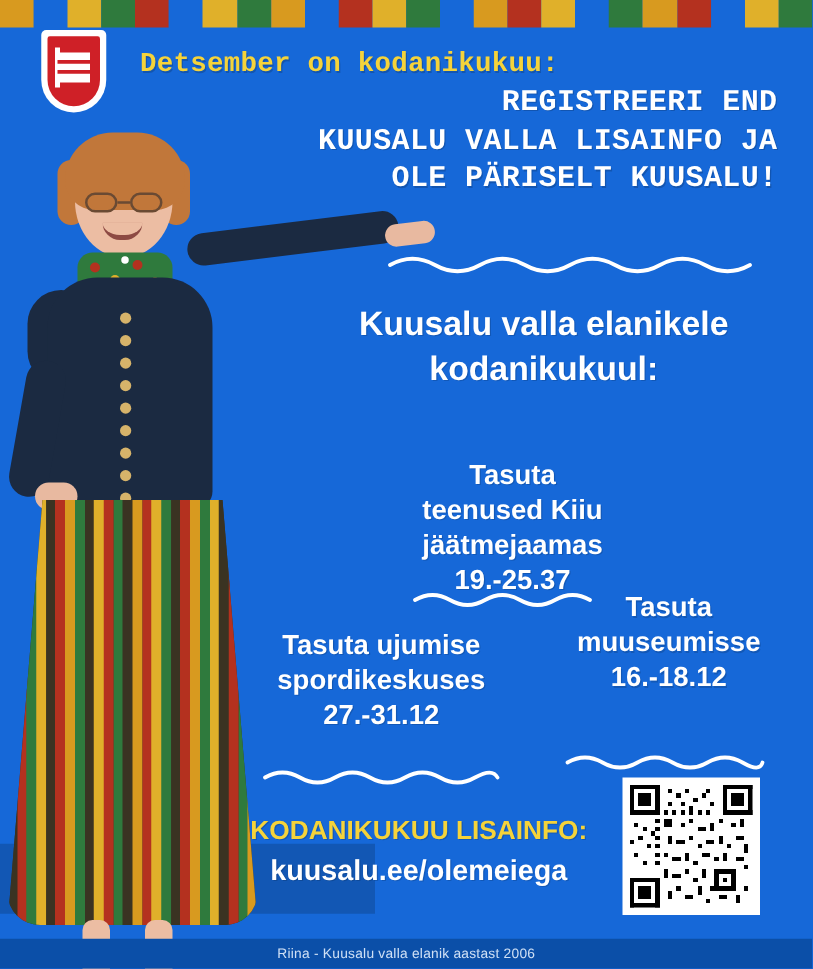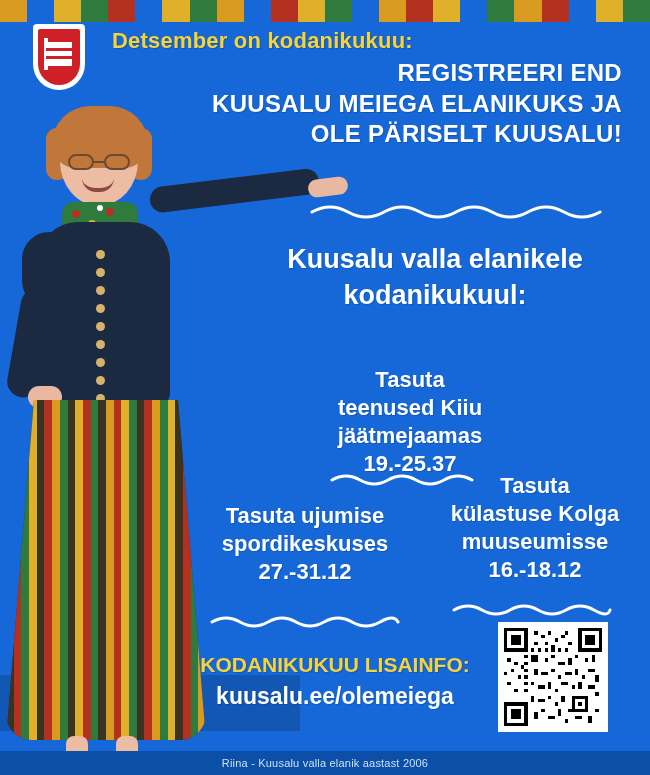--- a/index.html
+++ b/index.html
@@ -64,24 +64,25 @@
   .crest .spine {
     position: absolute;
     top: 14px; left: 11px;
     width: 4px; height: 32px;
     background: #ffffff;
   }
 
   
   .headline-wrap {
     position: absolute;
-    top: 28px; left: 100px;
+    top: 39px; left: 100px;
     width: 540px;
     text-align: right;
     padding-right: 18px;
+    font-family: Liberation Mono, monospace;
   }
   .kicker {
     color: #f5d33a;
     font-size: 22px;
     font-weight: bold;
     letter-spacing: 0.2px;
     text-align: left;
     padding-left: 12px;
     text-shadow: 1px 1px 0 rgba(0,0,0,.18);
   }
@@ -432,21 +433,21 @@
         <div class="stripe" style="background: rgb(216, 154, 31); left: 192.308px; width: 8.29231px;"></div>
       </div>
     <div class="leg l"></div>
     <div class="leg r"></div>
 
   </div>
 
   <div class="headline-wrap">
     <div class="kicker">Detsember on kodanikukuu:</div>
     <div class="head-line l1">REGISTREERI END</div>
-    <div class="head-line l2">KUUSALU MEIEGA ELANIKUKS JA</div>
+    <div class="head-line l2">KUUSALU VALLA LISAINFO JA</div>
     <div class="head-line l3">OLE PÄRISELT KUUSALU!</div>
   </div>
 
   <svg class="squiggle-top" viewBox="0 0 300 20">
     <path d="M2 12 Q 20 2 38 12 T 74 12 T 110 12 T 146 12 T 182 12 T 218 12 T 254 12 T 290 12" fill="none" stroke="#ffffff" stroke-width="3" stroke-linecap="round"></path>
   </svg>
 
   <div class="gift-intro">
     <div>Kuusalu valla elanikele</div>
     <div>kodanikukuul:</div>
@@ -458,21 +459,20 @@
     <div>jäätmejaamas</div>
     <div>19.-25.37</div>
   </div>
 
   <svg class="sq sq1" viewBox="0 0 150 16">
     <path d="M2 10 Q 16 2 30 10 T 58 10 T 86 10 T 114 10 T 142 10" fill="none" stroke="#ffffff" stroke-width="3" stroke-linecap="round"></path>
   </svg>
 
   <div class="offer offer-2">
     <div>Tasuta</div>
-    <div>külastuse Kolga</div>
     <div>muuseumisse</div>
     <div>16.-18.12</div>
   </div>
 
   <div class="offer offer-3">
     <div>Tasuta ujumise</div>
     <div>spordikeskuses</div>
     <div>27.-31.12</div>
   </div>
 

